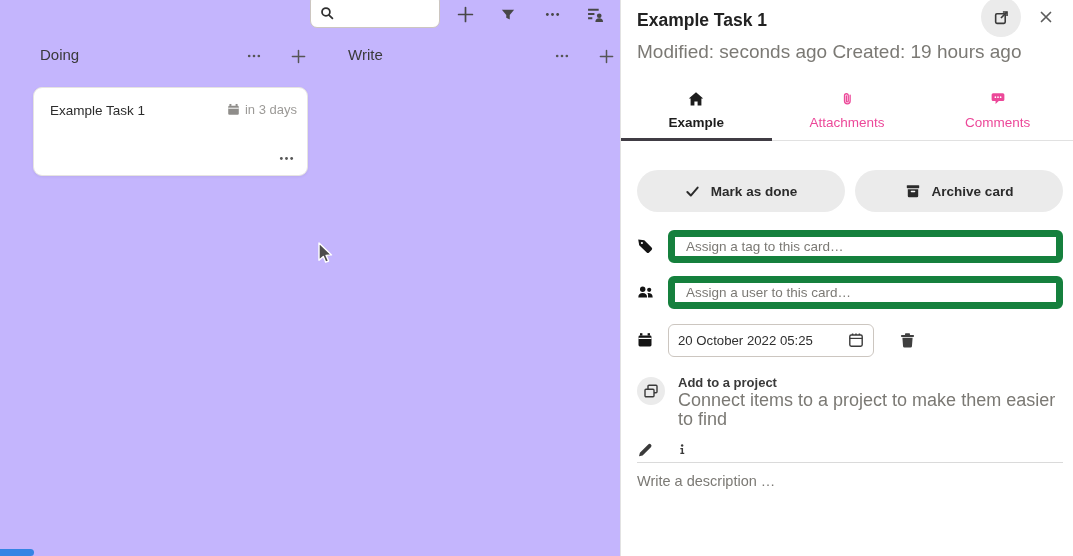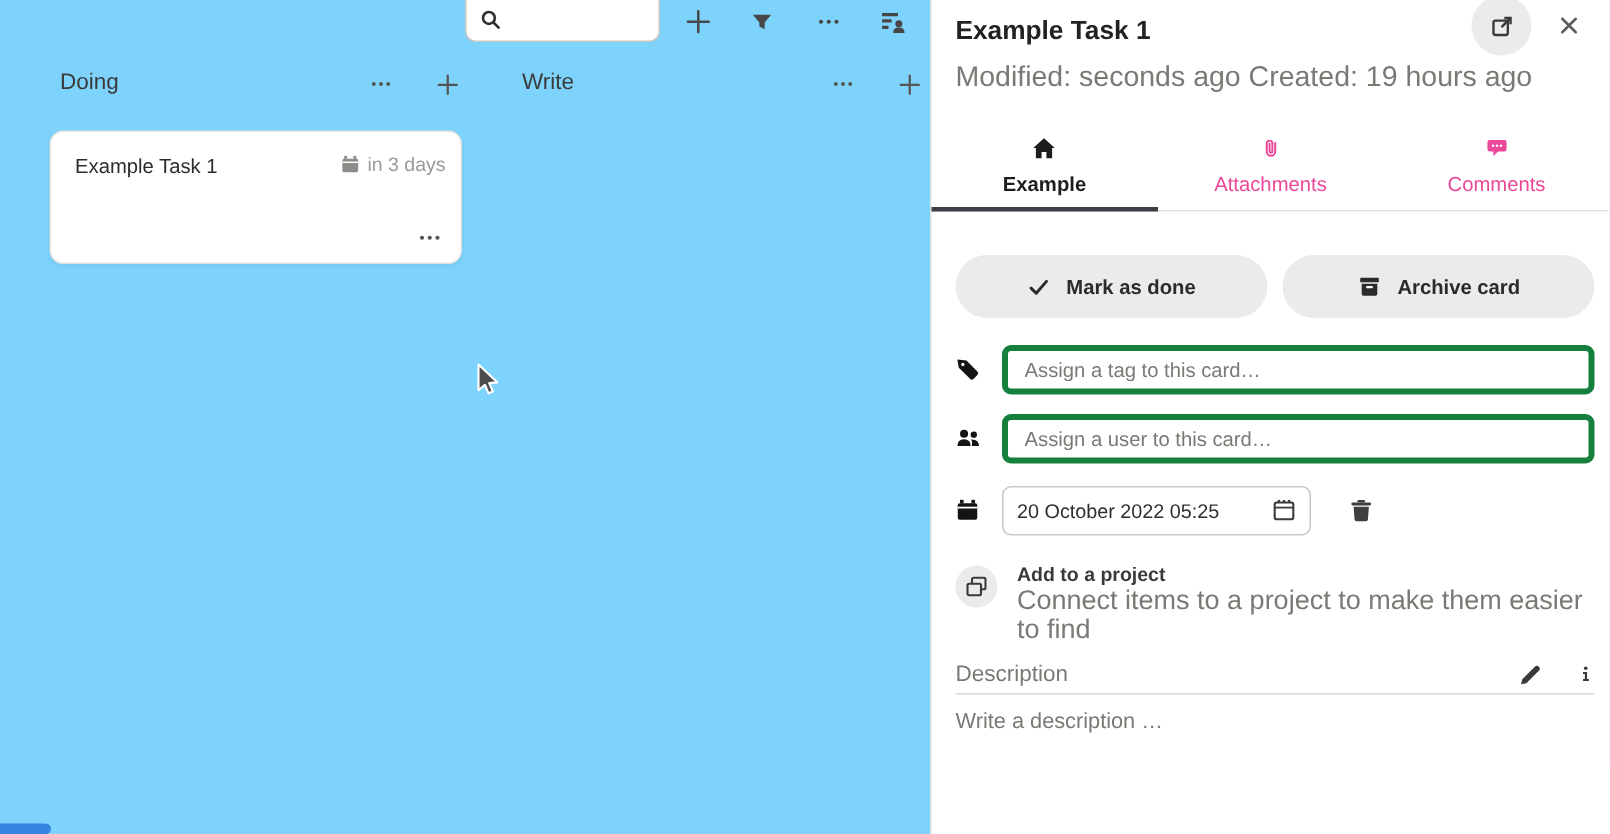--- a/index.html
+++ b/index.html
@@ -5,21 +5,21 @@
   * { box-sizing: border-box; margin: 0; padding: 0; }
   html,body { background:#fff; }
   .screen {
     position: relative; width: 1073px; height: 556px; overflow: hidden;
     background: #fff; color: #2e2e2e;
     font-family: "Liberation Sans", "DejaVu Sans", sans-serif;
   }
   svg { display:block; }
 
   
-  .board { position:absolute; left:0; top:0; width:621px; height:556px; background:#7dd3fc; border-right:1px solid #e2e2e2; }
+  .board { position:absolute; left:0; top:0; width:621px; height:556px; background:#c4b5fd; border-right:1px solid #e2e2e2; }
 
   .search-box { position:absolute; left:310px; top:-6px; width:130px; height:34px;
     border:1px solid #ccc6c0; border-radius:7px; background:#fff; }
   .search-box .mag { position:absolute; left:9px; top:11px; color:#2f2f2f; }
   .search-input { position:absolute; left:28px; top:8px; width:95px; height:22px; border:none; outline:none;
     font-size:13px; font-family:inherit; background:transparent; }
 
   .tool-btn { position:absolute; top:1px; width:28px; height:27px; display:flex; align-items:center; justify-content:center;
     color:#474747; background:transparent; border:none; cursor:pointer; }
 
@@ -59,21 +59,21 @@
   .tab.active .t-label { font-weight:bold; }
   .tab.active::after { content:""; position:absolute; left:0; right:0; bottom:-1px; height:3px; background:#403c44; }
 
   .actions-row { position:absolute; left:16px; top:170px; width:426px; height:42px; display:flex; gap:10px; }
   .pill-btn { flex:1; border:none; border-radius:21px; background:#ebebeb; display:flex; align-items:center;
     justify-content:center; gap:11px; font-size:13.5px; font-weight:bold; color:#2b2b2b; cursor:pointer; font-family:inherit; }
 
   .assign-row { position:absolute; left:16px; width:426px; height:34px; display:flex; align-items:center; }
   .row-tag { top:229px; } .row-user { top:275px; }
   .row-icon { width:17px; margin-right:14px; color:#141414; flex:none; }
-  .assign-input { flex:1; height:33px; border:4px solid #15803d; border-radius:6px; padding:0 11px;
+  .assign-input { flex:1; height:33px; border:7px solid #15803d; border-radius:6px; padding:0 11px;
     font-size:13.5px; font-family:inherit; color:#333; outline:none; background:#fff; }
   .assign-input::placeholder { color:#7b7974; opacity:1; }
 
   .date-row { position:absolute; left:16px; top:323px; width:426px; height:34px; display:flex; align-items:center; }
   .date-box { width:206px; height:33px; border:1px solid #ccc6c0; border-radius:6px; display:flex; 
     justify-content:space-between; padding:0 9px; background:#fff; }
   .date-value { border:none; outline:none; background:transparent; font-size:13.2px; color:#2f2f2f;
     font-family:inherit; width:150px; }
   .date-cal-btn { background:transparent; border:none; color:#3a3a3a; cursor:pointer; padding:0; }
   .trash-btn { background:transparent; border:none; color:#3f3f3f; cursor:pointer; margin-left:25px; padding:0; }
@@ -345,21 +345,20 @@
             <rect x="2" y="6.2" width="9" height="7.6" rx="1" fill="#ebebeb" stroke="currentColor" stroke-width="1.4"></rect>
           </svg>
         </span>
       <span>
         <span class="proj-title" style="display:block;">Add to a project</span>
         <span class="proj-sub" style="display:block;">Connect items to a project to make them easier to find</span>
       </span>
     </div>
 
     <div class="desc-header">
-      <span class="desc-label">Description</span>
       <span class="desc-actions">
         <button class="icon-btn">
           <span><svg width="16" height="16" viewBox="0 0 16 16">
                 <path d="M2 14.2 L2.9 10.8 L11.2 2.5 a1.9 1.9 0 0 1 2.7 2.7 L5.6 13.5 Z" fill="currentColor"></path>
               </svg></span>
         </button>
         <button class="icon-btn">
           <span><svg width="12" height="15" viewBox="0 0 16 16">
                 <circle cx="8.2" cy="2.7" r="1.6" fill="currentColor"></circle>
                 <path d="M5.8 6.1 H9.4 V12.3 H11 V14 H5.8 V12.3 H7.4 V7.8 H5.8 Z" fill="currentColor"></path>

